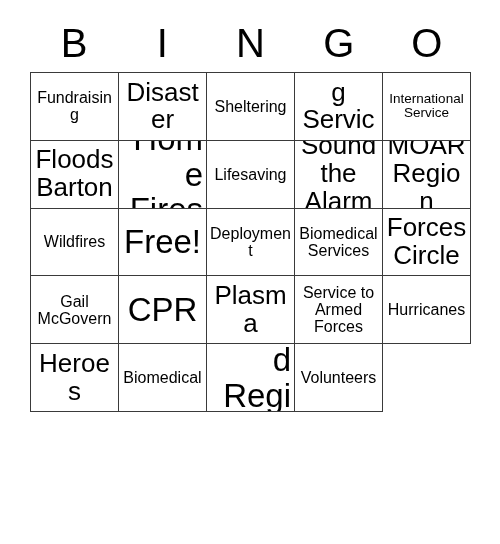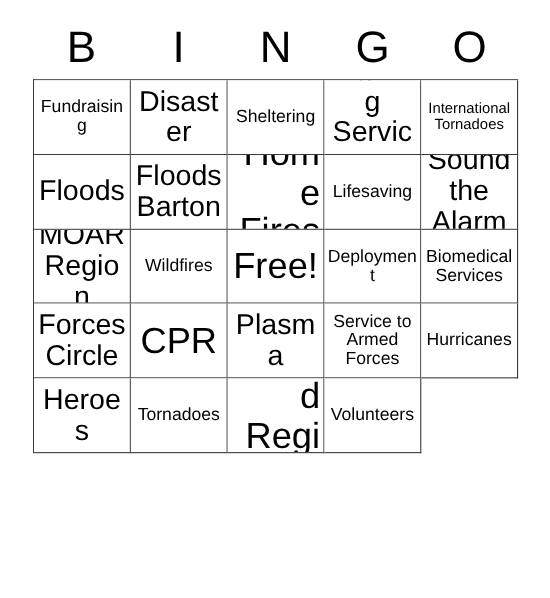--- a/index.html
+++ b/index.html
@@ -106,24 +106,21 @@
       <div class="bingo-cell fs-xl">
         <span class="cell-text">Disaster</span>
       </div>
       <div class="bingo-cell fs-m">
         <span class="cell-text">Sheltering</span>
       </div>
       <div class="bingo-cell fs-l">
         <span class="cell-text">Training Services</span>
       </div>
       <div class="bingo-cell fs-xs">
-        <span class="cell-text">International Tornadoes</span>
-      </div>
-      <div class="bingo-cell fs-xl">
-        <span class="cell-text">Floods</span>
+        <span class="cell-text">International Service</span>
       </div>
       <div class="bingo-cell fs-xl">
         <span class="cell-text">Floods Barton</span>
       </div>
       <div class="bingo-cell fs-xxl">
         <span class="cell-text">Home Fires</span>
       </div>
       <div class="bingo-cell fs-s">
         <span class="cell-text">Lifesaving</span>
       </div>
@@ -141,37 +138,40 @@
       </div>
       <div class="bingo-cell fs-s">
         <span class="cell-text">Deployment</span>
       </div>
       <div class="bingo-cell fs-s">
         <span class="cell-text">Biomedical Services</span>
       </div>
       <div class="bingo-cell fs-xl">
         <span class="cell-text">Forces Circle</span>
       </div>
+      <div class="bingo-cell fs-s">
+        <span class="cell-text">Gail McGovern</span>
+      </div>
       <div class="bingo-cell fs-xxl">
         <span class="cell-text">CPR</span>
       </div>
       <div class="bingo-cell fs-l">
         <span class="cell-text">Plasma</span>
       </div>
       <div class="bingo-cell fs-m">
         <span class="cell-text">Service to Armed Forces</span>
       </div>
       <div class="bingo-cell fs-s">
         <span class="cell-text">Hurricanes</span>
       </div>
       <div class="bingo-cell fs-xl">
         <span class="cell-text">Heroes</span>
       </div>
       <div class="bingo-cell fs-m">
-        <span class="cell-text">Tornadoes</span>
+        <span class="cell-text">Biomedical</span>
       </div>
       <div class="bingo-cell fs-xxl">
         <span class="cell-text">Blood Region</span>
       </div>
       <div class="bingo-cell fs-m">
         <span class="cell-text">Volunteers</span>
       </div>
     </div>
 
 </div>

